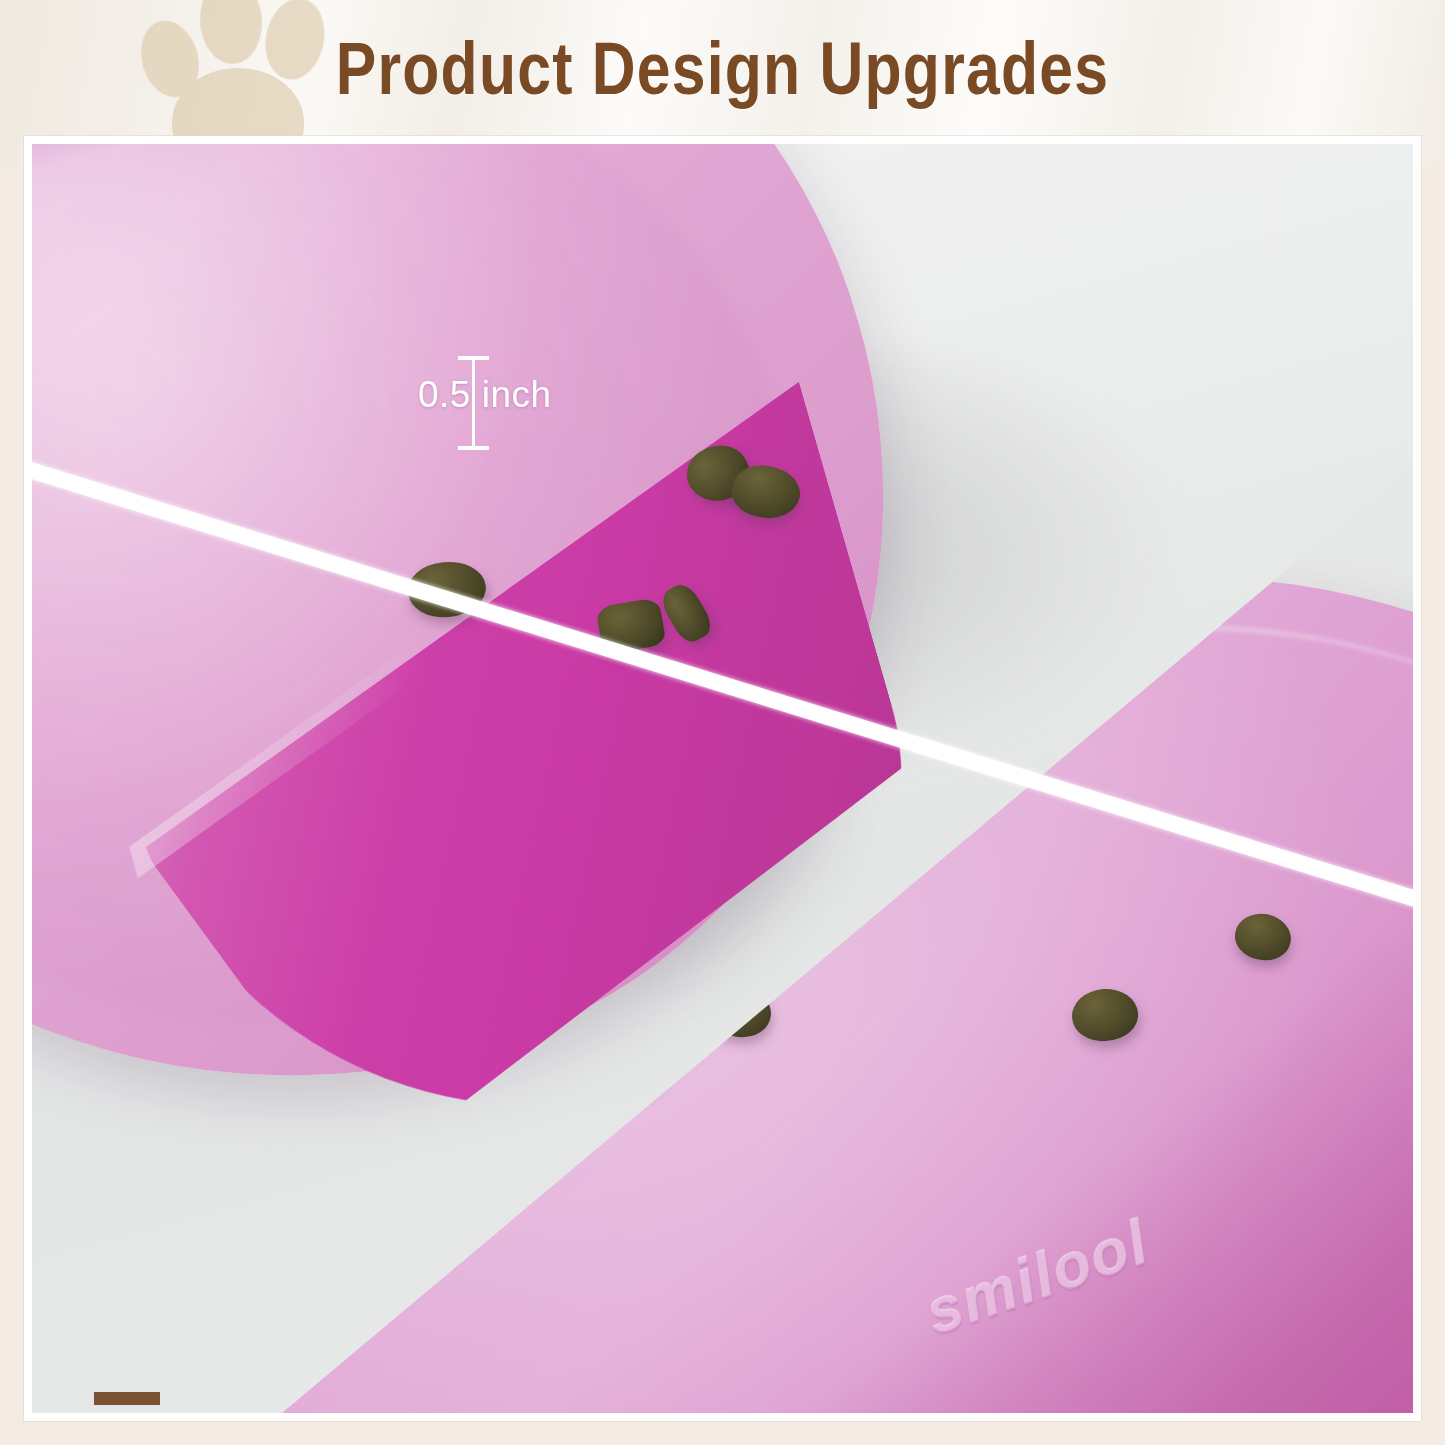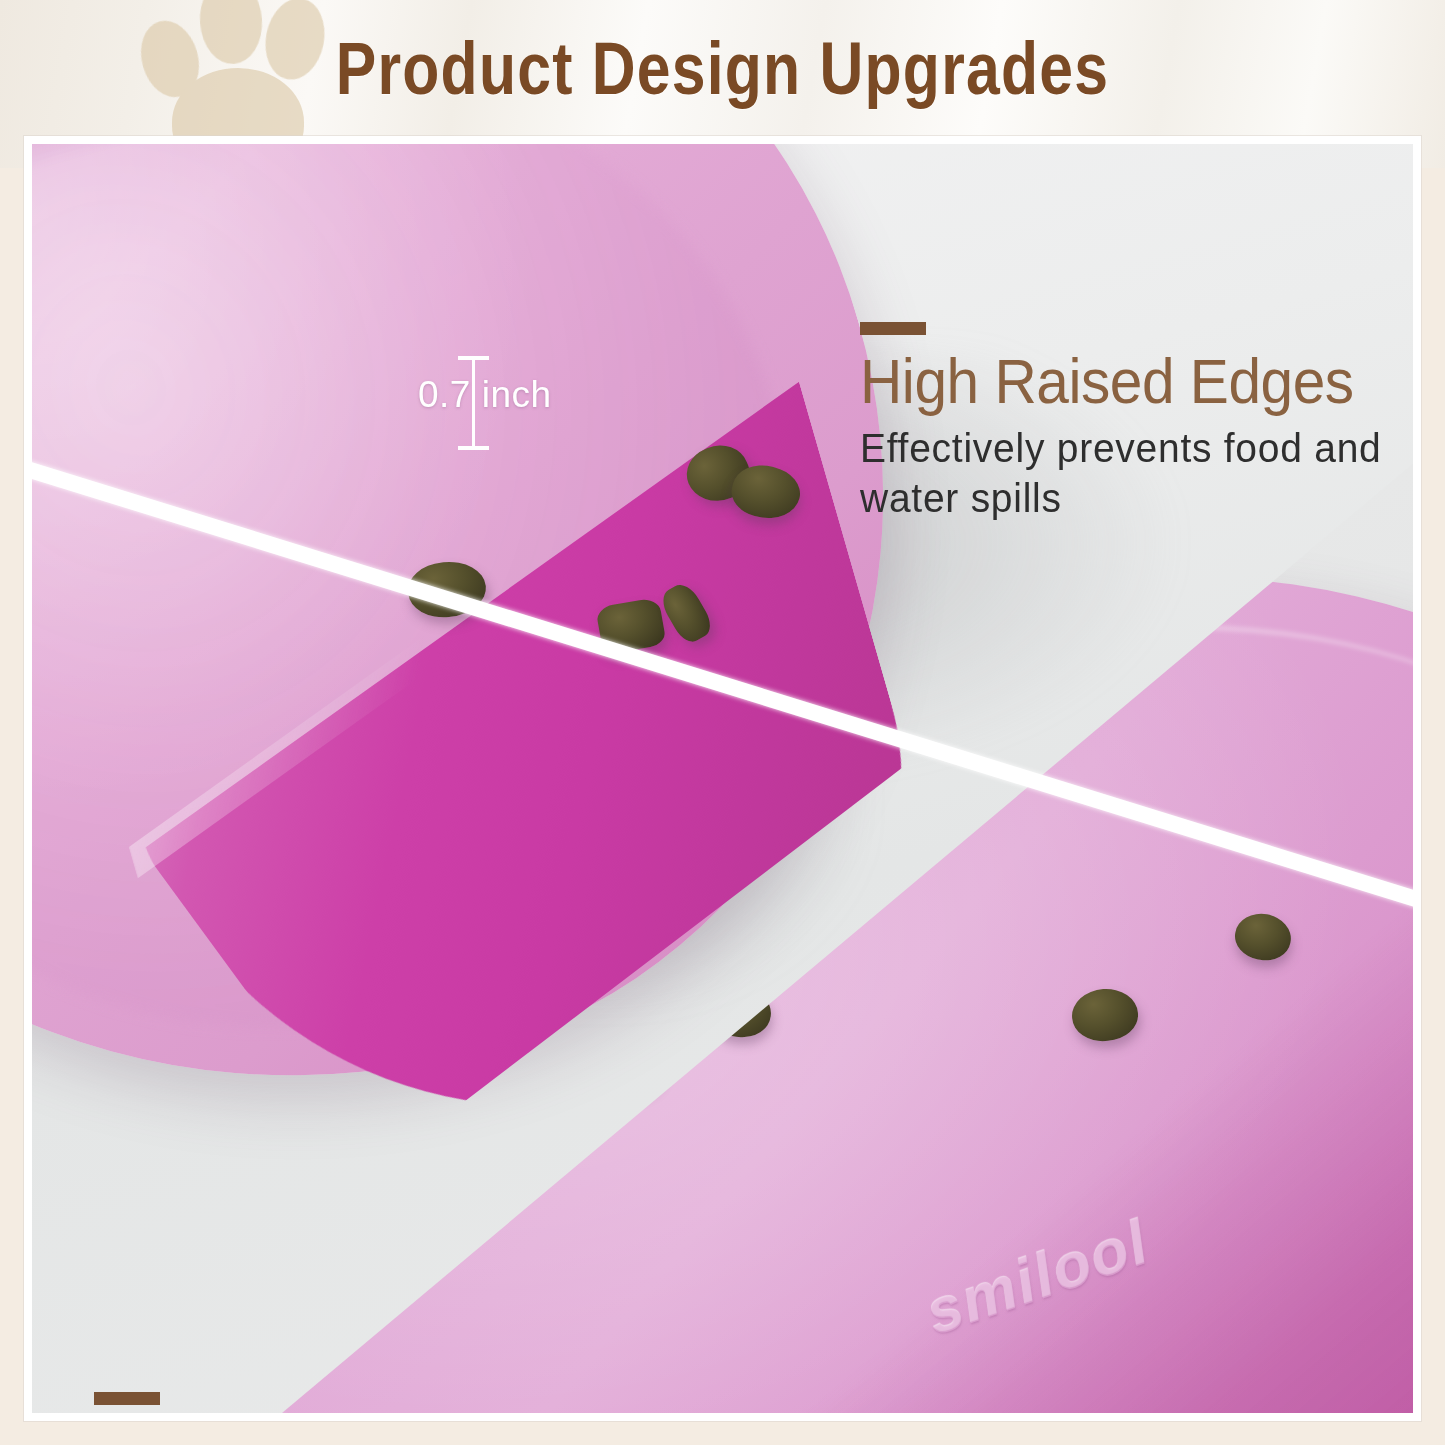--- a/index.html
+++ b/index.html
@@ -373,21 +373,21 @@
           <div class="kibble" style="left: 700px; top: 322px; width: 68px; height: 52px; border-radius: 52% 48% 56% 44%; transform: rotate(14deg); z-index: 12;"></div>
           <div class="kibble" style="left: 376px; top: 418px; width: 78px; height: 55px; border-radius: 48% 52% 50% 50%; transform: rotate(-6deg); z-index: 12;"></div>
           <div class="kibble" style="left: 567px; top: 458px; width: 64px; height: 48px; border-radius: 28% 30% 26% 26%; transform: rotate(-10deg); z-index: 12;"></div>
           <div class="kibble" style="left: 637px; top: 440px; width: 35px; height: 58px; border-radius: 38% 40% 36% 36%; transform: rotate(-30deg); z-index: 12;"></div>
         </div>
 
       <div id="dim">
         <div class="cap-top"></div>
         <div class="vline"></div>
         <div class="cap-bot"></div>
-        <div class="dim-label">0.7 inch</div>
+        <div class="dim-label">0.5 inch</div>
       </div>
     </div>
 
     <div class="panel-bottom">
       <div class="panel-bottom-shadow"></div>
       <div class="bowl-bottom-dropshadow"></div>
       <div class="bowl-bottom"></div>
       <div class="bowl-bottom-edge"></div>
       <div class="bowl-bottom-rimarc"></div>
       <div class="brand-emboss">smilool</div>
@@ -395,25 +395,20 @@
           <div class="kibble" style="left: 350px; top: 795px; width: 52px; height: 42px; border-radius: 50% 50% 48% 48%; transform: rotate(4deg); z-index: 26;"></div>
           <div class="kibble" style="left: 561px; top: 897px; width: 68px; height: 52px; border-radius: 50% 50% 46% 46%; transform: rotate(-8deg); z-index: 26;"></div>
           <div class="kibble" style="left: 677px; top: 843px; width: 62px; height: 50px; border-radius: 50% 50% 48% 48%; transform: rotate(6deg); z-index: 26;"></div>
           <div class="kibble" style="left: 1040px; top: 845px; width: 66px; height: 52px; border-radius: 50% 50% 48% 48%; transform: rotate(-4deg); z-index: 26;"></div>
           <div class="kibble" style="left: 1203px; top: 770px; width: 56px; height: 46px; border-radius: 50% 50% 48% 48%; transform: rotate(10deg); z-index: 26;"></div>
         </div>
     </div>
 
     <div class="divider"></div>
 
-    <div class="caption" id="caption-top">
-      <div class="cap-dash"></div>
-      <div class="cap-title">High Raised Edges</div>
-      <div class="cap-sub">Effectively prevents food and water spills</div>
-    </div>
 
     <div class="caption" id="caption-bottom">
       <div class="cap-dash"></div>
 
     </div>
 
   </div>
 </div>
 
 </body></html>

